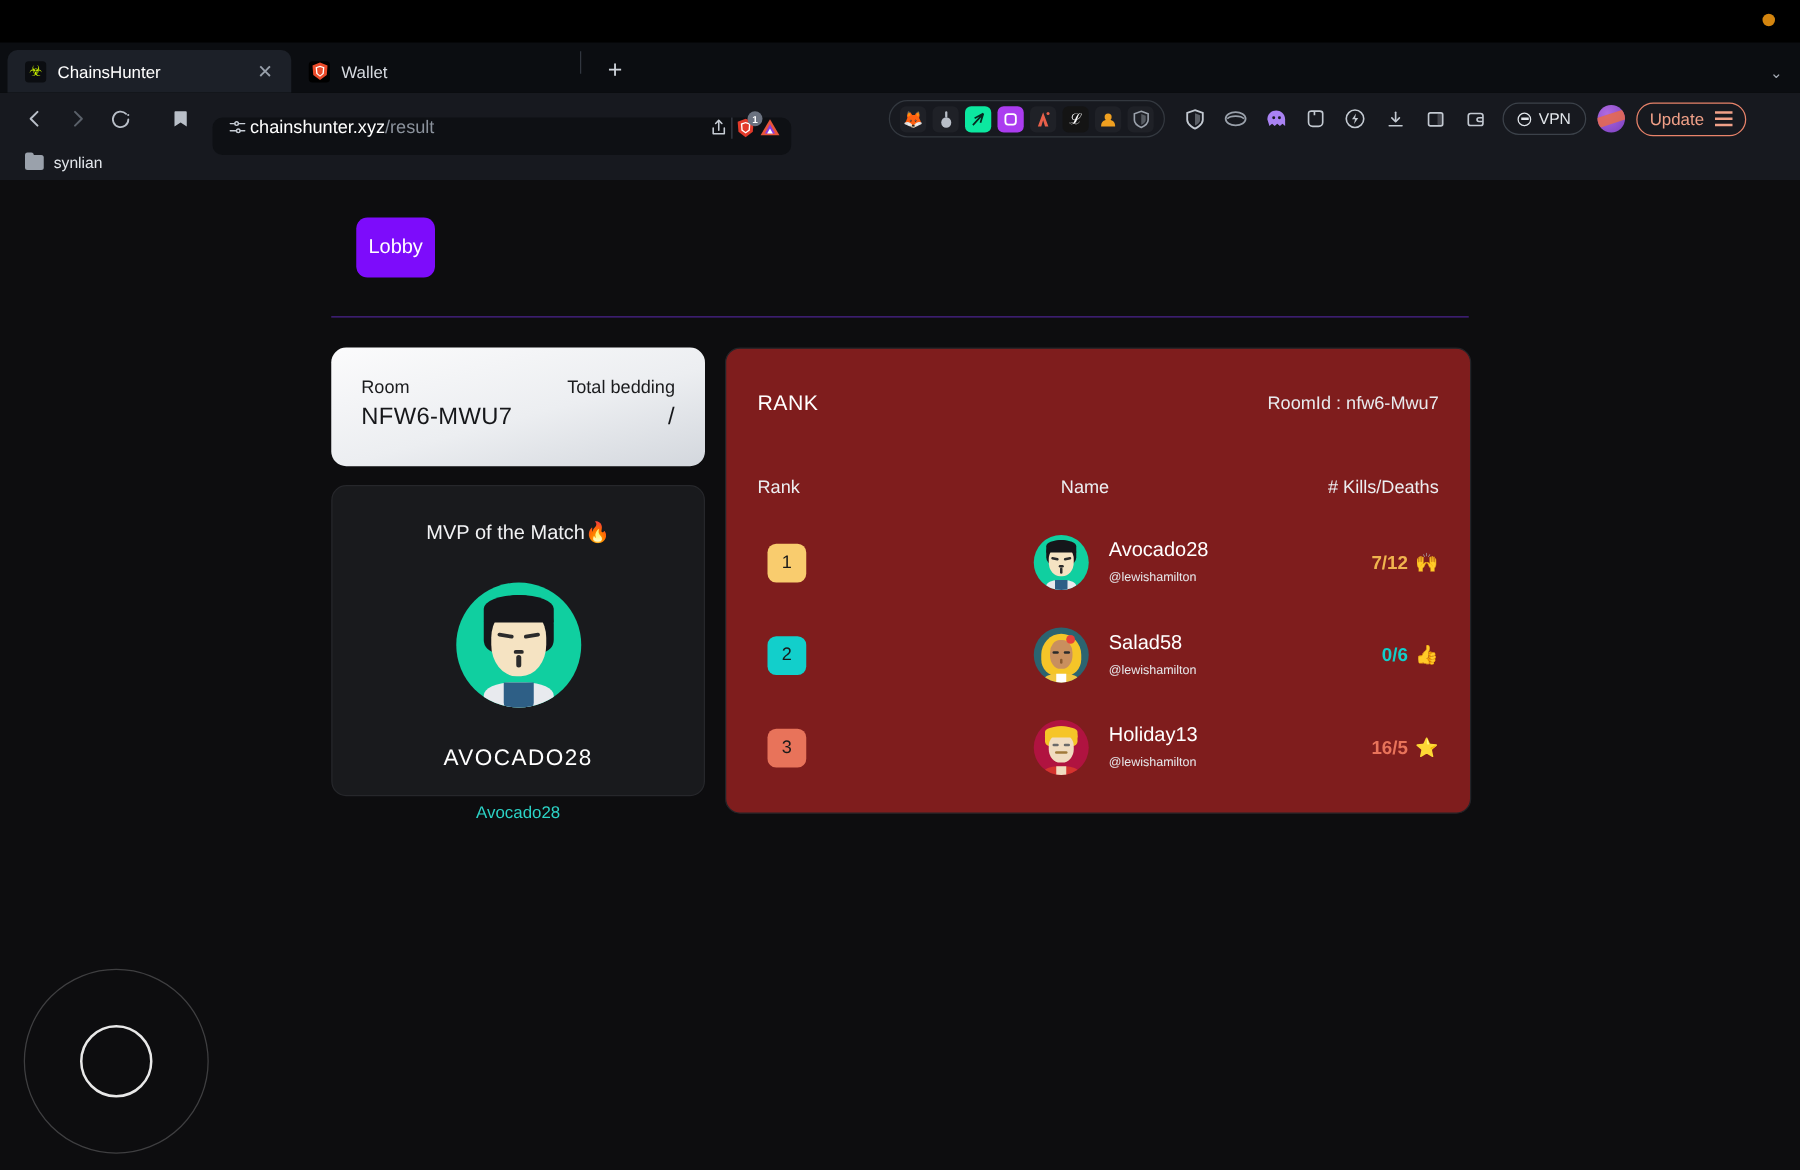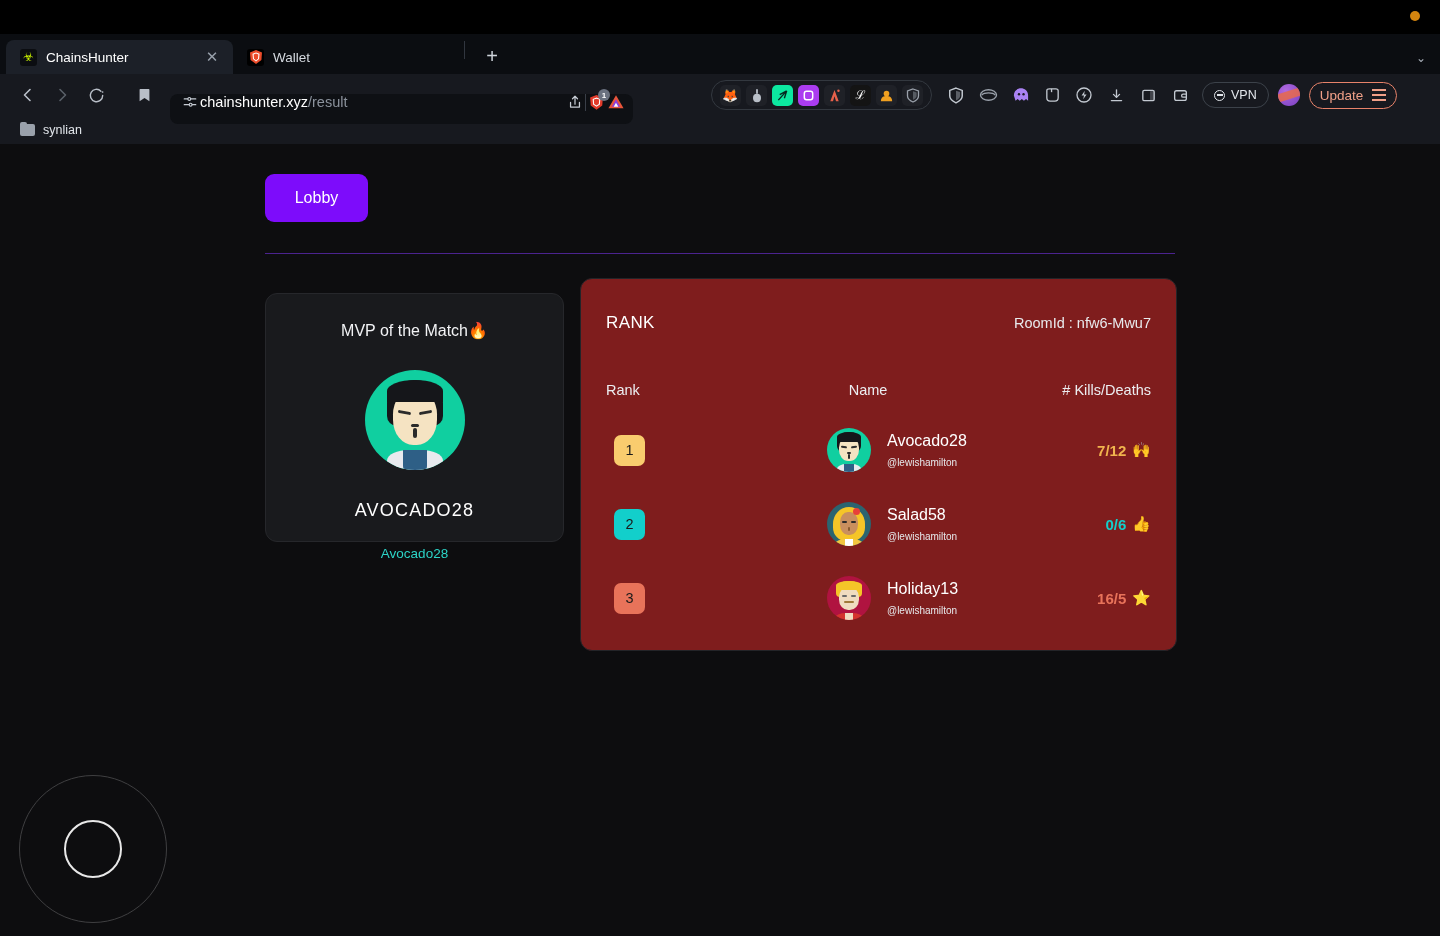--- a/index.html
+++ b/index.html
@@ -146,23 +146,24 @@
   }
 
   
   .page {
     height: calc(936px - 34px - 40px - 42px - 28px);
     background: #0d0d0f; position: relative; overflow: hidden;
   }
   .content { padding: 30px 0 0 265px; }
 
   .lobby-btn {
-    width: 103px; height: 48px; background: #7d0cfb; border-radius: 9px;
+    width: 63px; height: 48px; background: #7d0cfb; border-radius: 9px;
     color: #fff; font-size: 16px; display: flex; align-items: center;
     justify-content: center;
+    margin-left: 20px;
   }
   .divider {
     width: 910px; height: 1px; background: #4b238f; margin-top: 31px;
   }
 
   .panels { display: flex; gap: 16px; margin-top: 24px; }
   .left-col { width: 299px; }
 
   .room-card {
     height: 95px; border-radius: 12px;
@@ -447,20 +448,30 @@
 <div class="page">
   <div class="content">
 
     <div class="lobby-btn">Lobby</div>
     <div class="divider"></div>
 
     <div class="panels">
 
       <div class="left-col">
 
+        <div class="room-card">
+          <div class="room-row">
+            <span class="room-label">Room</span>
+            <span class="room-label">Total bedding</span>
+          </div>
+          <div class="room-row vals">
+            <span class="room-value">NFW6-MWU7</span>
+            <span class="room-value">/</span>
+          </div>
+        </div>
 
         <div class="mvp-card">
           <div class="mvp-title">MVP of the Match🔥</div>
           <div class="mvp-avatar av" style="width:100px;height:100px;background:#10cfa0">
             <span class="hair" style="left:22px;top:10px;width:56px;height:46px;background:#15161a;border-radius:50% 50% 10px 10px"></span>
             <span class="face" style="left:28px;top:20px;width:44px;height:55px;background:#f5e3c2"></span>
             <span class="hair" style="left:22px;top:10px;width:56px;height:22px;background:#15161a;border-radius:50% 50% 0 0"></span>
             <span class="brow" style="left:33px;top:41px;width:13px;height:2.6px;transform:rotate(10deg)"></span>
             <span class="brow" style="left:54px;top:41px;width:13px;height:2.6px;transform:rotate(-10deg)"></span>
             <span class="mouthbit" style="left:46px;top:54px;width:8px;height:3px"></span>

